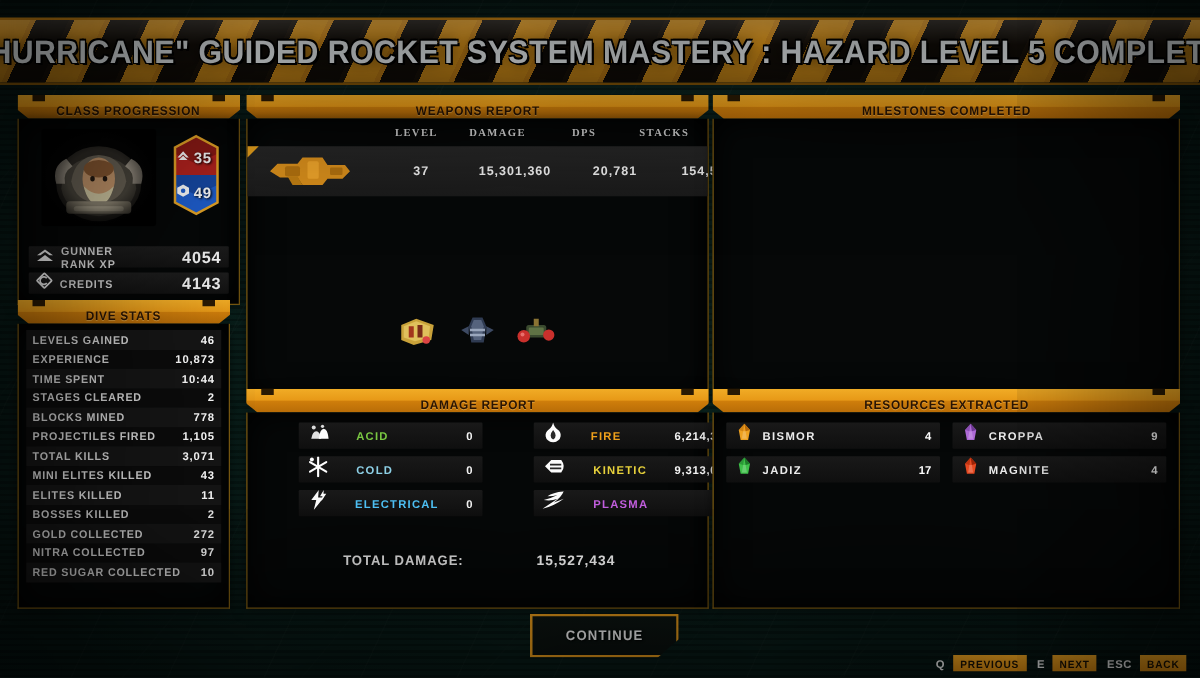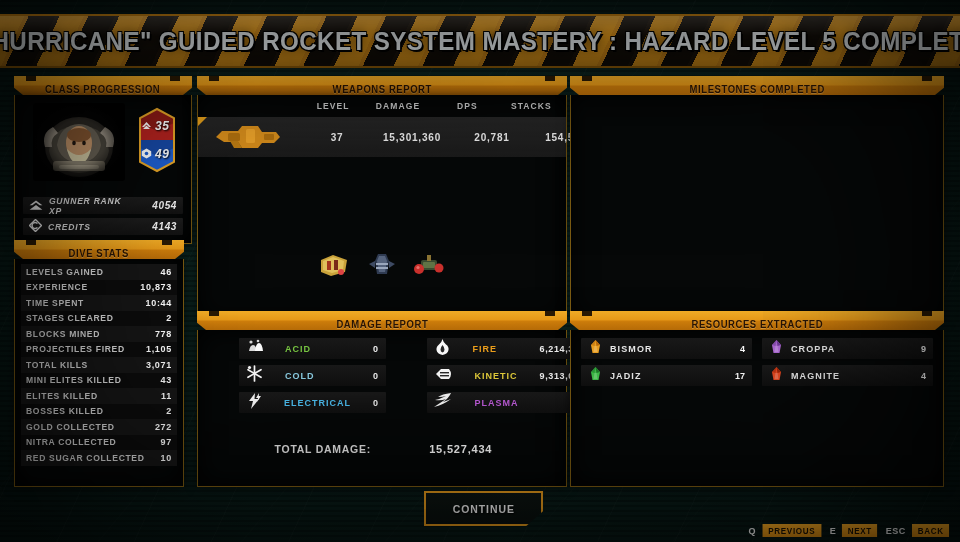--- a/index.html
+++ b/index.html
@@ -75,59 +75,59 @@
   }
   .pbody {
     background:#060808;
     border:1px solid #7a5a12;
     border-top:none;
     box-shadow: inset 0 0 26px rgba(0,0,0,.9), 0 0 10px rgba(0,0,0,.55);
   }
 
   
   #classProg { left:14px; top:76px; width:178px; }
-  #classProg .pbody { height:149px; position:relative; padding:18px;font-style:italic; }
+  #classProg .pbody { height:149px; position:relative; padding:18px; }
   #portrait {
     position:absolute; left:18px; top:8px; width:92px; height:78px;
     border-radius:3px; overflow:hidden;
   }
   #rankBadge {
     position:absolute; left:122px; top:12px; width:40px; height:66px;
   }
   .badgeline { position:absolute; left:0; width:40px; height:18px;
     display:flex; align-items:center; gap:3px; padding-left:4px; }
   .badgeline .num { font-size:12px; font-weight:bold; color:#fff;
     text-shadow:1px 1px 2px #000; letter-spacing:.5px;}
   .statrow {
     position:absolute; left:8px; width:160px; height:17px;
     background:linear-gradient(180deg,#1d1d1d,#121212);
     display:flex; align-items:center; padding:0 6px;
     border-radius:1px;
   }
   .statrow .lbl { font-size:9px; letter-spacing:.8px; color:#d9d9d9; flex:1;
     margin-left:4px; font-weight:bold; transform:scaleX(.95); }
-  .statrow .val { font-size:10px; color:#f2f2f2; font-weight:bold; letter-spacing:.6px;margin-left:28px; }
+  .statrow .val { font-size:13px; color:#f2f2f2; font-weight:bold; letter-spacing:.6px;margin-left:28px; }
 
   
   #diveStats { left:14px; top:240px; width:170px; }
   #diveStats .pbody { height:228px; padding:5px 6px; }
   .dsrow {
     height:15.5px; display:flex; align-items:center;
     justify-content:space-between; padding:0 5px;
     font-size:9px; letter-spacing:.7px; font-weight:bold;
   }
   .dsrow:nth-child(odd){ background:#161616; }
   .dsrow:nth-child(even){ background:#0c0c0c; }
   .dsrow .l { color:#dcdcdc; transform:scaleX(.95); transform-origin:left; }
   .dsrow .v { color:#fff; }
 
   
   #weapons { left:197px; top:76px; width:370px; }
   #weapons .pbody { height:227px; position:relative; }
-  #wcols { display:flex; height:22px; align-items:center; padding-left:110px; }
+  #wcols { display:flex; height:22px; align-items:center; padding-left:110px;font-family:Liberation Serif, serif; }
   #wcols div { font-size:8.5px; font-weight:bold; letter-spacing:1.1px;
     color:#c9c9c9; text-align:center; }
   .wc-level{ width:58px; } .wc-dmg{ width:92px; } .wc-dps{ width:68px; } .wc-stk{ width:80px; }
   #wrow { height:40px; background:linear-gradient(180deg,#262626,#1b1b1b);
     display:flex; align-items:center; position:relative; }
   #wicon { width:72px; height:32px; margin-left:14px; position:relative; }
   #wrow .cells { display:flex; align-items:center; padding-left:24px; }
   #wrow .cells div { font-size:10px; font-weight:bold; color:#efefef;
     text-align:center; letter-spacing:.8px; }
   #wmarker { position:absolute; left:0; top:0; width:0; height:0;

